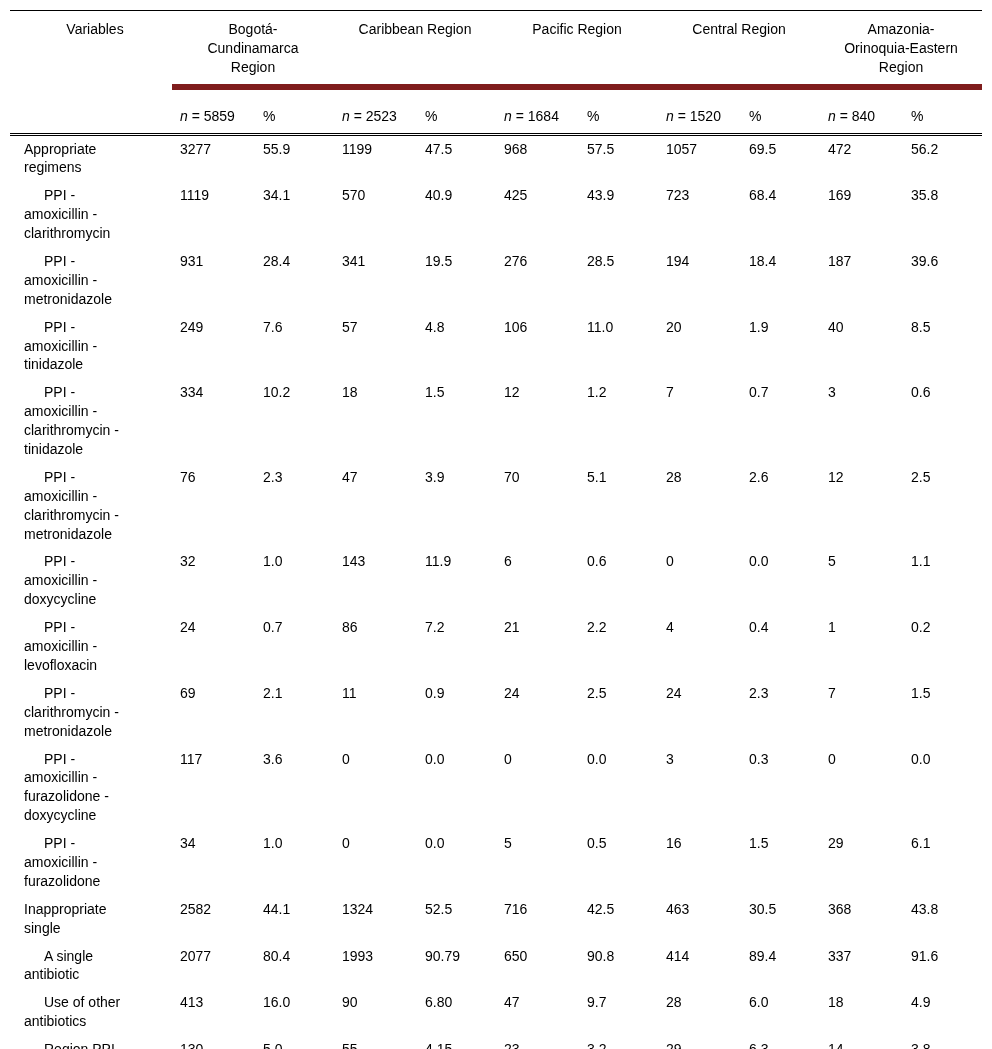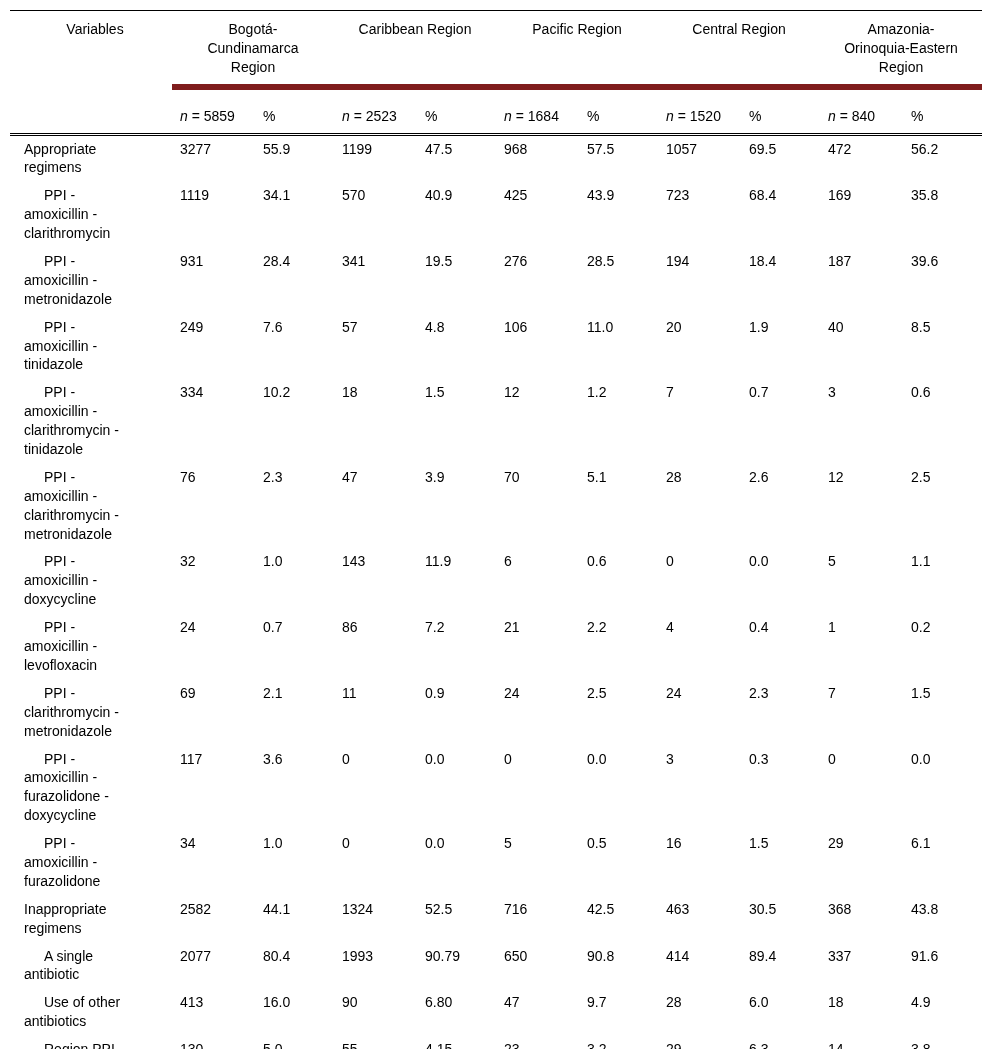--- a/index.html
+++ b/index.html
@@ -242,21 +242,21 @@
           <td class="num">0</td>
           <td class="pct">0.0</td>
           <td class="num">5</td>
           <td class="pct">0.5</td>
           <td class="num">16</td>
           <td class="pct">1.5</td>
           <td class="num">29</td>
           <td class="pct">6.1</td>
         </tr>
         <tr>
-          <td class="label">Inappropriate regimens</td>
+          <td class="label">Inappropriate single</td>
           <td class="num">2582</td>
           <td class="pct">44.1</td>
           <td class="num">1324</td>
           <td class="pct">52.5</td>
           <td class="num">716</td>
           <td class="pct">42.5</td>
           <td class="num">463</td>
           <td class="pct">30.5</td>
           <td class="num">368</td>
           <td class="pct">43.8</td>

